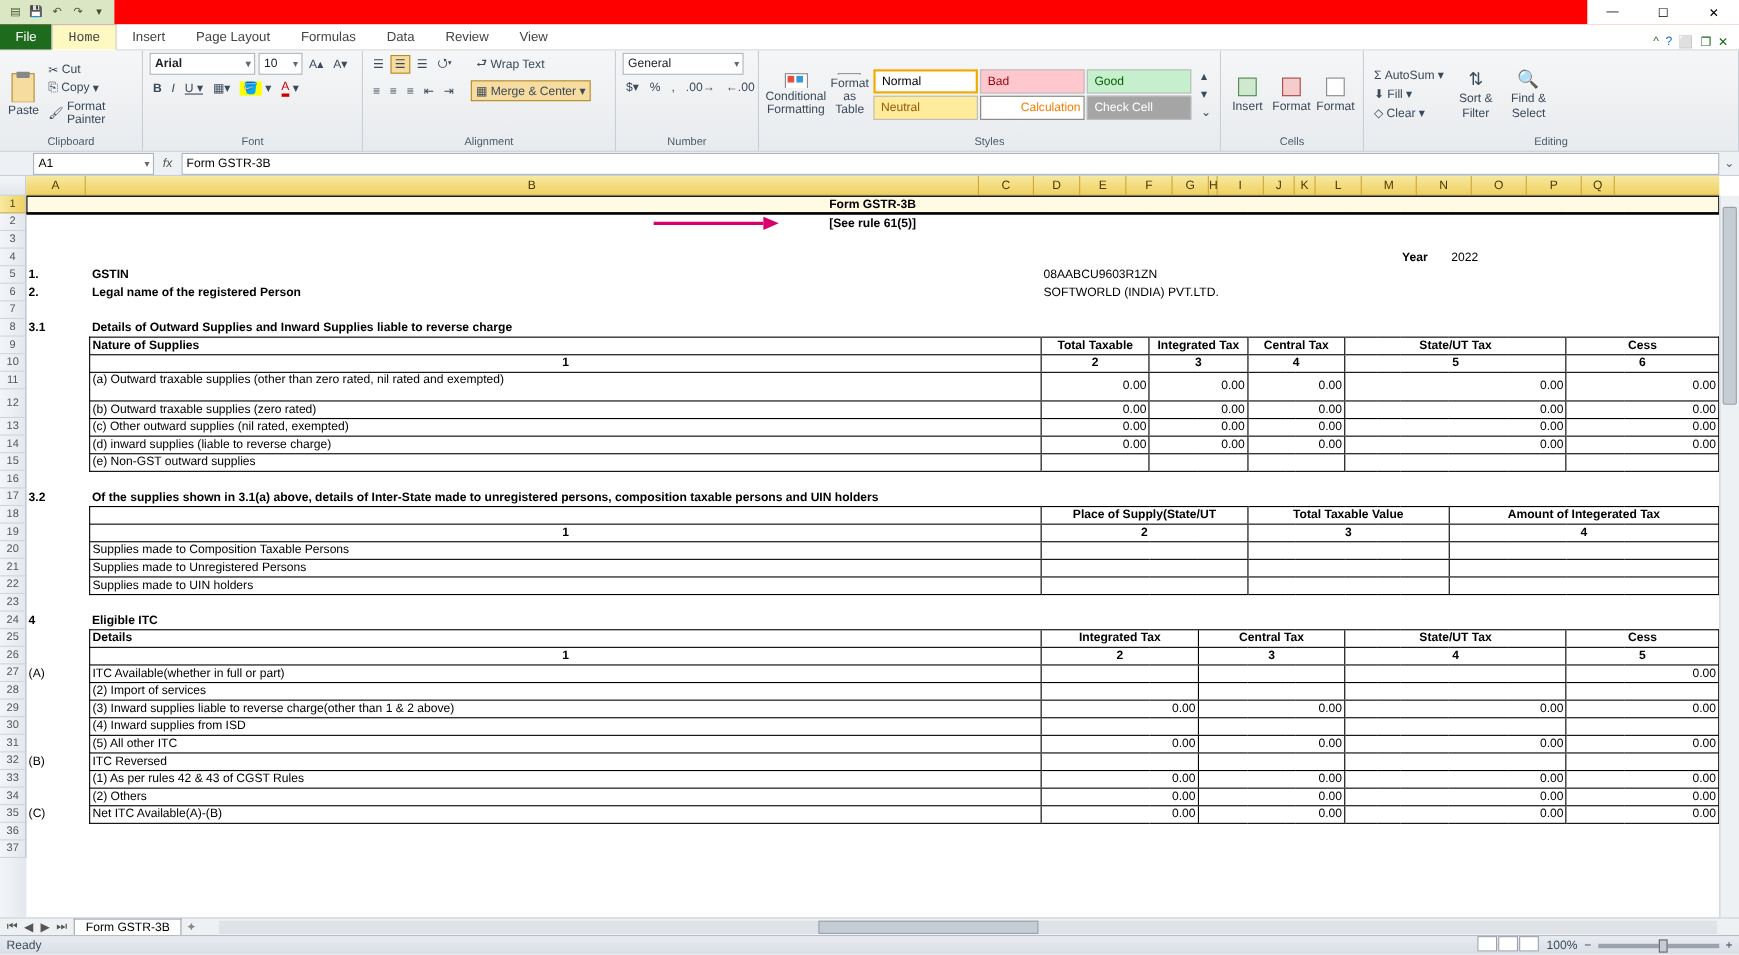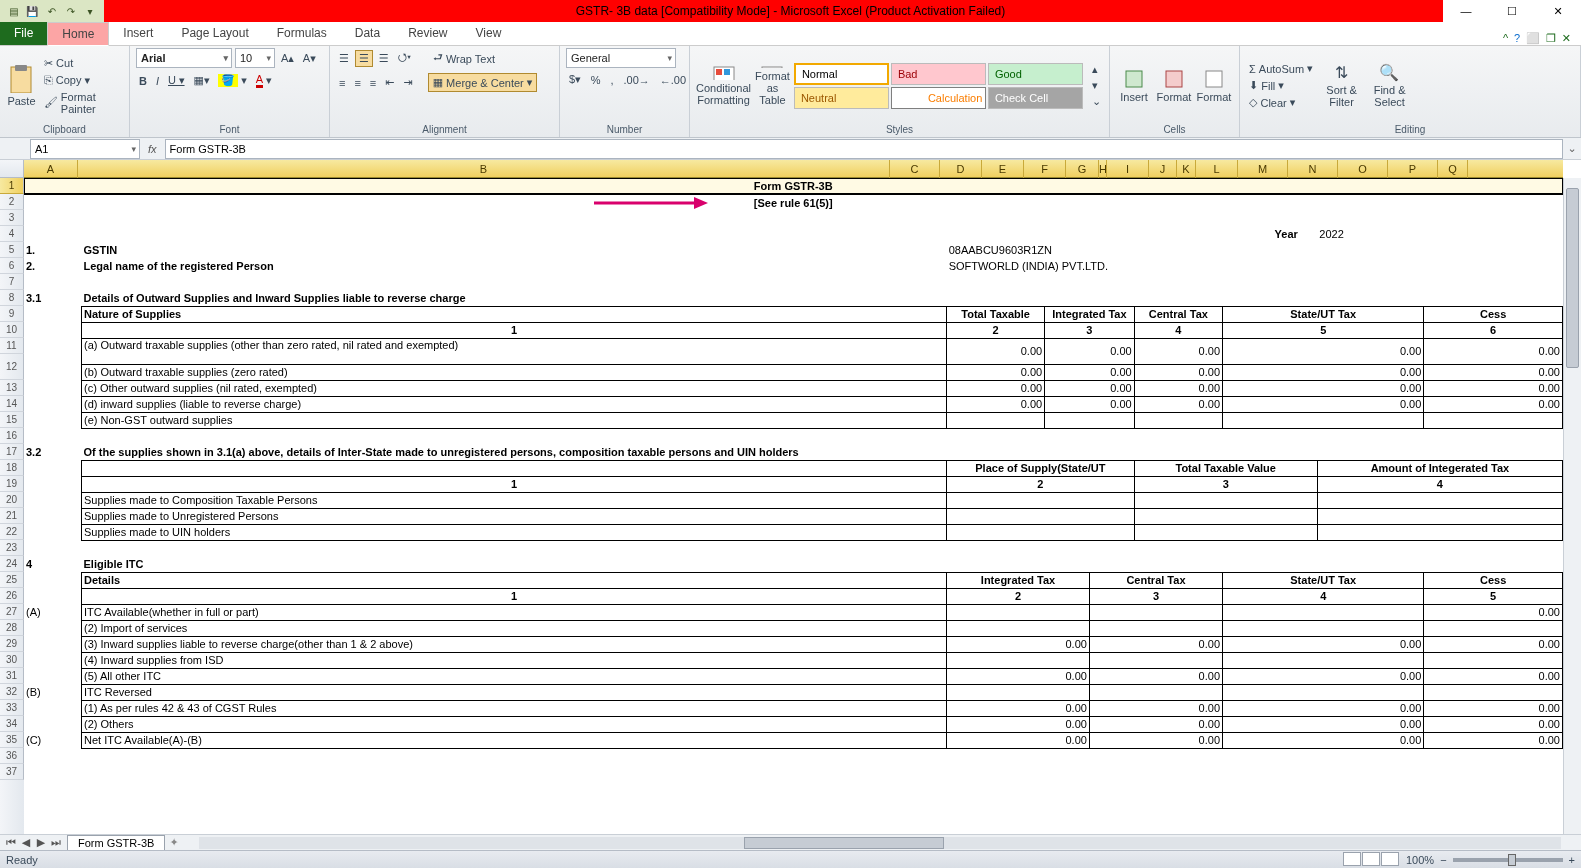--- a/index.html
+++ b/index.html
@@ -10,21 +10,21 @@
 .titlebar .left-ctrls { position:absolute; left:0; top:0; height:22px; display:flex; align-items:center; background:#dbe6c4; padding:0 6px; gap:3px; }
 .titlebar .left-ctrls span { width:16px; height:16px; display:inline-flex; align-items:center; justify-content:center; color:#3b5323; font-size:10px; }
 .titlebar .title-text { position:absolute; left:50%; transform:translateX(-50%); color:#000; font-size:12px; }
 .titlebar .win-ctrls { position:absolute; right:0; top:0; height:22px; display:flex; align-items:center; background:#fff; }
 .titlebar .win-ctrls div { width:46px; height:22px; display:flex; align-items:center; justify-content:center; color:#000; }
 
 
 .menutabs { height:24px; background:#fff; border-bottom:1px solid #ccc; display:flex; align-items:flex-end; }
 .menutabs .file-tab { background:#1e6b1e; color:#fff; padding:4px 14px; font-size:12px; height:24px; display:flex; align-items:center; }
 .menutabs .mtab { padding:4px 14px; font-size:12px; color:#444; height:24px; display:flex; align-items:center; }
-.menutabs .mtab.active { background:#fca5a5; border:1px solid #ccc; border-bottom:1px solid #fff; margin-bottom:-1px; }
+.menutabs .mtab.active { background:#fef9c3; border:1px solid #ccc; border-bottom:1px solid #fff; margin-bottom:-1px;font-family:Liberation Mono, monospace; }
 .menutabs .right-icons { margin-left:auto; display:flex; gap:6px; padding-right:10px; color:#1e6b1e; }
 
 
 .ribbon { height:92px; background:linear-gradient(#f5f6f7,#e8ebee); border-bottom:1px solid #bfc5cc; display:flex; }
 .rgroup { border-right:1px solid #c9cfd6; padding:2px 6px 0 6px; display:flex; flex-direction:column; justify-content:space-between; }
 .rgroup .label { text-align:center; font-size:10px; color:#4a5a6a; padding:1px 0 2px 0; }
 .rgroup .body { flex:1; display:flex; align-items:center; gap:4px; }
 .big-icon { width:36px; height:42px; display:flex; flex-direction:column; align-items:center; justify-content:center; font-size:10px; color:#3a4a5a; gap:2px; }
 .big-icon svg { }
 .mini { font-size:11px; color:#3a4a5a; display:flex; align-items:center; gap:3px; padding:1px 3px; }
@@ -100,21 +100,20 @@
 <body>
 
 <div class="titlebar">
   <div class="left-ctrls">
     <span>▤</span>
     <span>💾</span>
     <span>↶</span>
     <span>↷</span>
     <span>▾</span>
   </div>
-  <div class="title-text">GSTR- 3B data  [Compatibility Mode]  -  Microsoft Excel (Product Activation Failed)</div>
   <div class="win-ctrls">
     <div>—</div>
     <div>☐</div>
     <div>✕</div>
   </div>
 </div>
 
 <div class="menutabs">
   <div class="file-tab">File</div>
   <div class="mtab active">Home</div>

